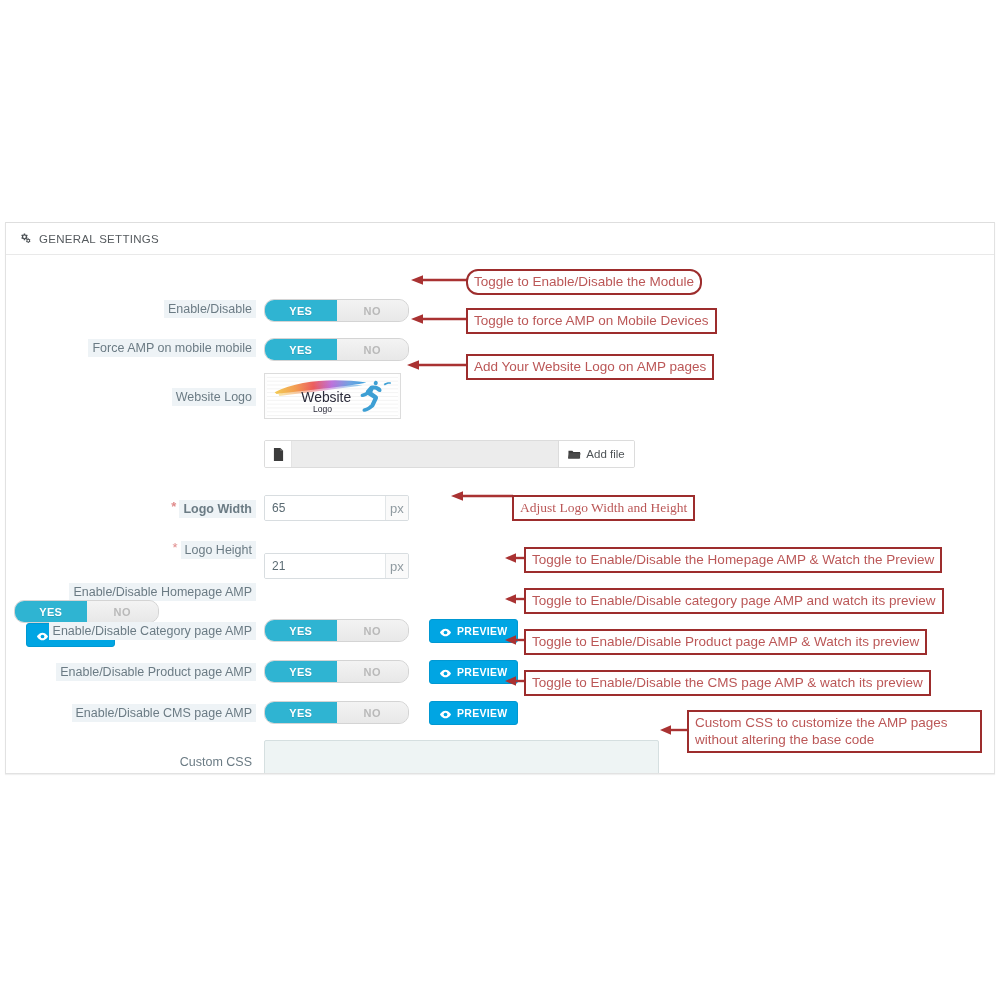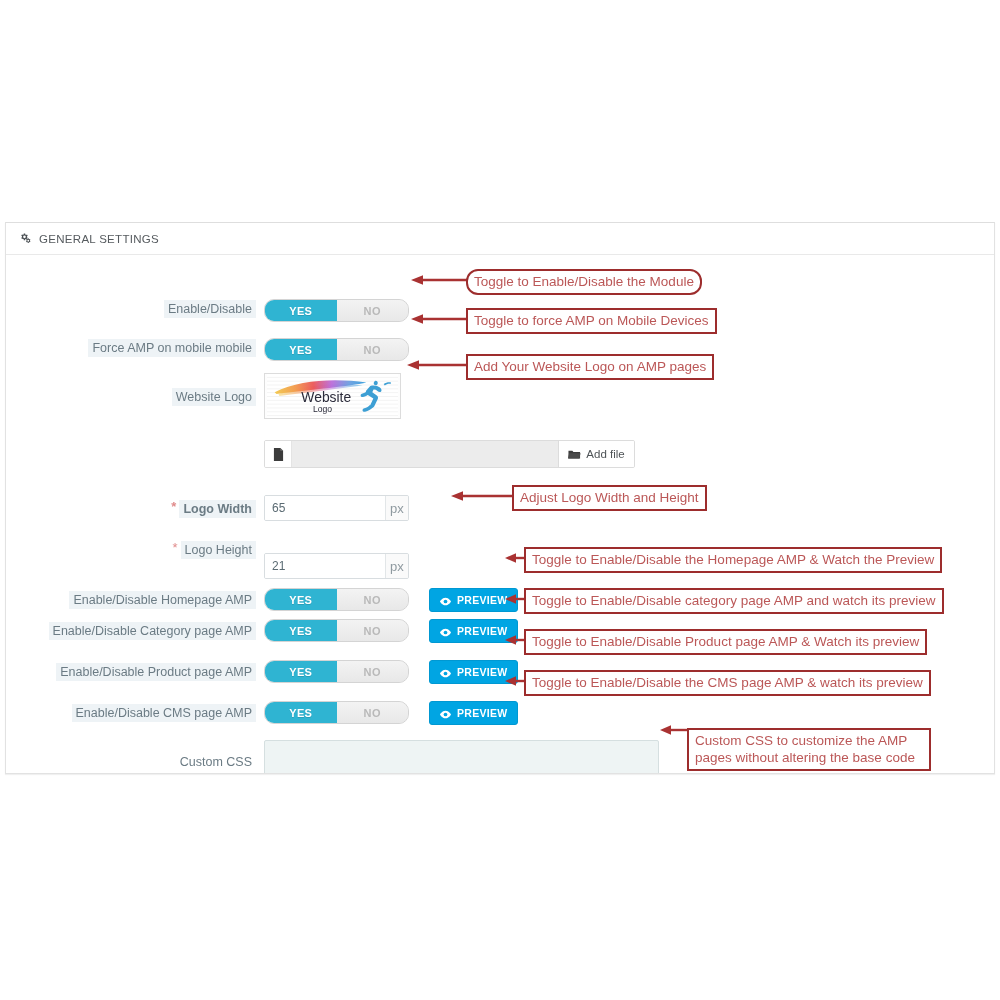--- a/index.html
+++ b/index.html
@@ -369,21 +369,21 @@
       <div class="row" style="left:0; top:281px;">
         <div class="lbl-wrap" style="padding-top:4px;">
           <span class="req-star">*</span><span class="lbl">Logo Height</span>
         </div>
         <div style="margin-left:8px;margin-top:17px;" class="input-group">
           <input type="text" value="21" style="">
           <div class="input-addon">px</div>
         </div>
       </div>
 
-      <div class="row" style="left:0; top:333px;">
+      <div class="row" style="left:0; top:325px;flex-direction:column;">
         <div class="lbl-wrap" style="padding-top:2px;">
           <span class="lbl">Enable/Disable Homepage AMP</span>
         </div>
         <div style="margin-left:8px;">
           <div class="toggle">
             <div class="yes">YES</div>
             <div class="no">NO</div>
           </div>
         </div>
         <div class="btn-preview" style="margin-left:20px;">
@@ -496,21 +496,21 @@
     </svg>
   </div>
   <div class="anno" style="left:466px; top:354px;">Add Your Website Logo on AMP pages</div>
 
   <div class="arrow" style="left:451px; top:490px; width:62px;">
     <svg width="62" height="12" viewBox="0 0 62 12">
       <path d="M62 6 L10 6" stroke="#a93232" stroke-width="2.4" fill="none"></path>
       <path d="M0 6 L12 1.2 L12 10.8 Z" fill="#a93232"></path>
     </svg>
   </div>
-  <div class="anno" style="left:512px; top:485px;">Adjust Logo Width and Height</div>
+  <div class="anno" style="left:512px; top:495px;font-family:Liberation Serif, serif;">Adjust Logo Width and Height</div>
 
   <div class="arrow" style="left:505px; top:552px; width:20px;">
     <svg width="20" height="12" viewBox="0 0 20 12">
       <path d="M20 6 L9 6" stroke="#a93232" stroke-width="2.4" fill="none"></path>
       <path d="M0 6 L11 1.2 L11 10.8 Z" fill="#a93232"></path>
     </svg>
   </div>
   <div class="anno" style="left:524px; top:547px;">Toggle to Enable/Disable the Homepage AMP &amp; Watch the Preview</div>
 
   <div class="arrow" style="left:505px; top:593px; width:20px;">
@@ -536,15 +536,15 @@
     </svg>
   </div>
   <div class="anno" style="left:524px; top:670px;">Toggle to Enable/Disable the CMS page AMP &amp; watch its preview</div>
 
   <div class="arrow" style="left:660px; top:724px; width:28px;">
     <svg width="28" height="12" viewBox="0 0 28 12">
       <path d="M28 6 L10 6" stroke="#a93232" stroke-width="2.4" fill="none"></path>
       <path d="M0 6 L11 1.2 L11 10.8 Z" fill="#a93232"></path>
     </svg>
   </div>
-  <div class="anno multi" style="left:687px; top:728px; width:244px;">Custom CSS to customize the AMP pages without altering the base code</div>
+  <div class="anno multi" style="left:687px; top:710px; width:295px;">Custom CSS to customize the AMP pages without altering the base code</div>
 
 </div>
 
 </body></html>

